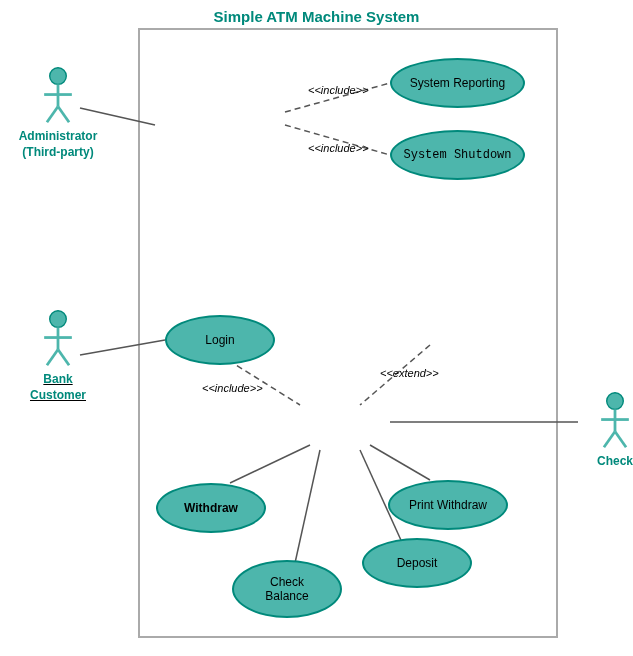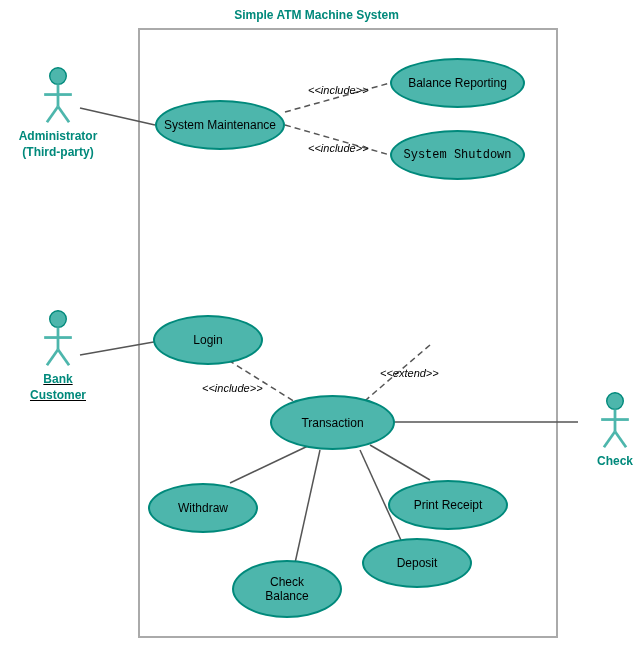--- a/index.html
+++ b/index.html
@@ -13,21 +13,21 @@
     }
     #diagram-container {
       width: 633px;
       height: 656px;
       position: relative;
     }
     .diagram-title {
       text-align: center;
       color: #00897B;
       font-weight: bold;
-      font-size: 12px;
+      font-size: 15px;
       position: absolute;
       top: 8px;
       left: 0;
       right: 0;
     }
     
     .system-boundary {
       position: absolute;
       top: 28px;
       left: 138px;
@@ -149,48 +149,41 @@
     <svg class="actor-icon" viewBox="0 0 40 65">
       <circle cx="20" cy="12" r="9" fill="#4DB6AC" stroke="#00897B" stroke-width="1.5"></circle>
       <line x1="20" y1="21" x2="20" y2="45" stroke="#4DB6AC" stroke-width="3"></line>
       <line x1="5" y1="32" x2="35" y2="32" stroke="#4DB6AC" stroke-width="3"></line>
       <line x1="20" y1="45" x2="8" y2="62" stroke="#4DB6AC" stroke-width="3"></line>
       <line x1="20" y1="45" x2="32" y2="62" stroke="#4DB6AC" stroke-width="3"></line>
     </svg>
     <div class="actor-label">Check</div>
   </div>
 
-  <div class="use-case" style="left:155px; top:100px; width:130px; height:50px;">
-    <span>System
-Maintenance</span>
-  </div>
 
   <div class="use-case" style="left:390px; top:58px; width:135px; height:50px;">
-    <span>Balance Reporting</span>
+    <span>System Reporting</span>
   </div>
 
   <div class="use-case" style="left:390px; top:130px; width:135px; height:50px;font-family:Liberation Mono, monospace;">
     <span>System Shutdown</span>
   </div>
 
-  <div class="use-case" style="left:153px; top:315px; width:110px; height:50px;">
+  <div class="use-case" style="left:165px; top:315px; width:110px; height:50px;">
     <span>Login</span>
   </div>
 
 
-  <div class="use-case" style="left:270px; top:395px; width:125px; height:55px;">
-    <span>Transaction</span>
-  </div>
 
-  <div class="use-case" style="left:148px; top:483px; width:110px; height:50px;">
+  <div class="use-case" style="left:156px; top:483px; width:110px; height:50px;font-weight:bold;">
     <span>Withdraw</span>
   </div>
 
   <div class="use-case" style="left:388px; top:480px; width:120px; height:50px;">
-    <span>Print Receipt</span>
+    <span>Print Withdraw</span>
   </div>
 
   <div class="use-case" style="left:232px; top:560px; width:110px; height:58px;">
     <span style="white-space:pre-line;">Check
 Balance</span>
   </div>
 
   <div class="use-case" style="left:362px; top:538px; width:110px; height:50px;">
     <span>Deposit</span>
   </div>

